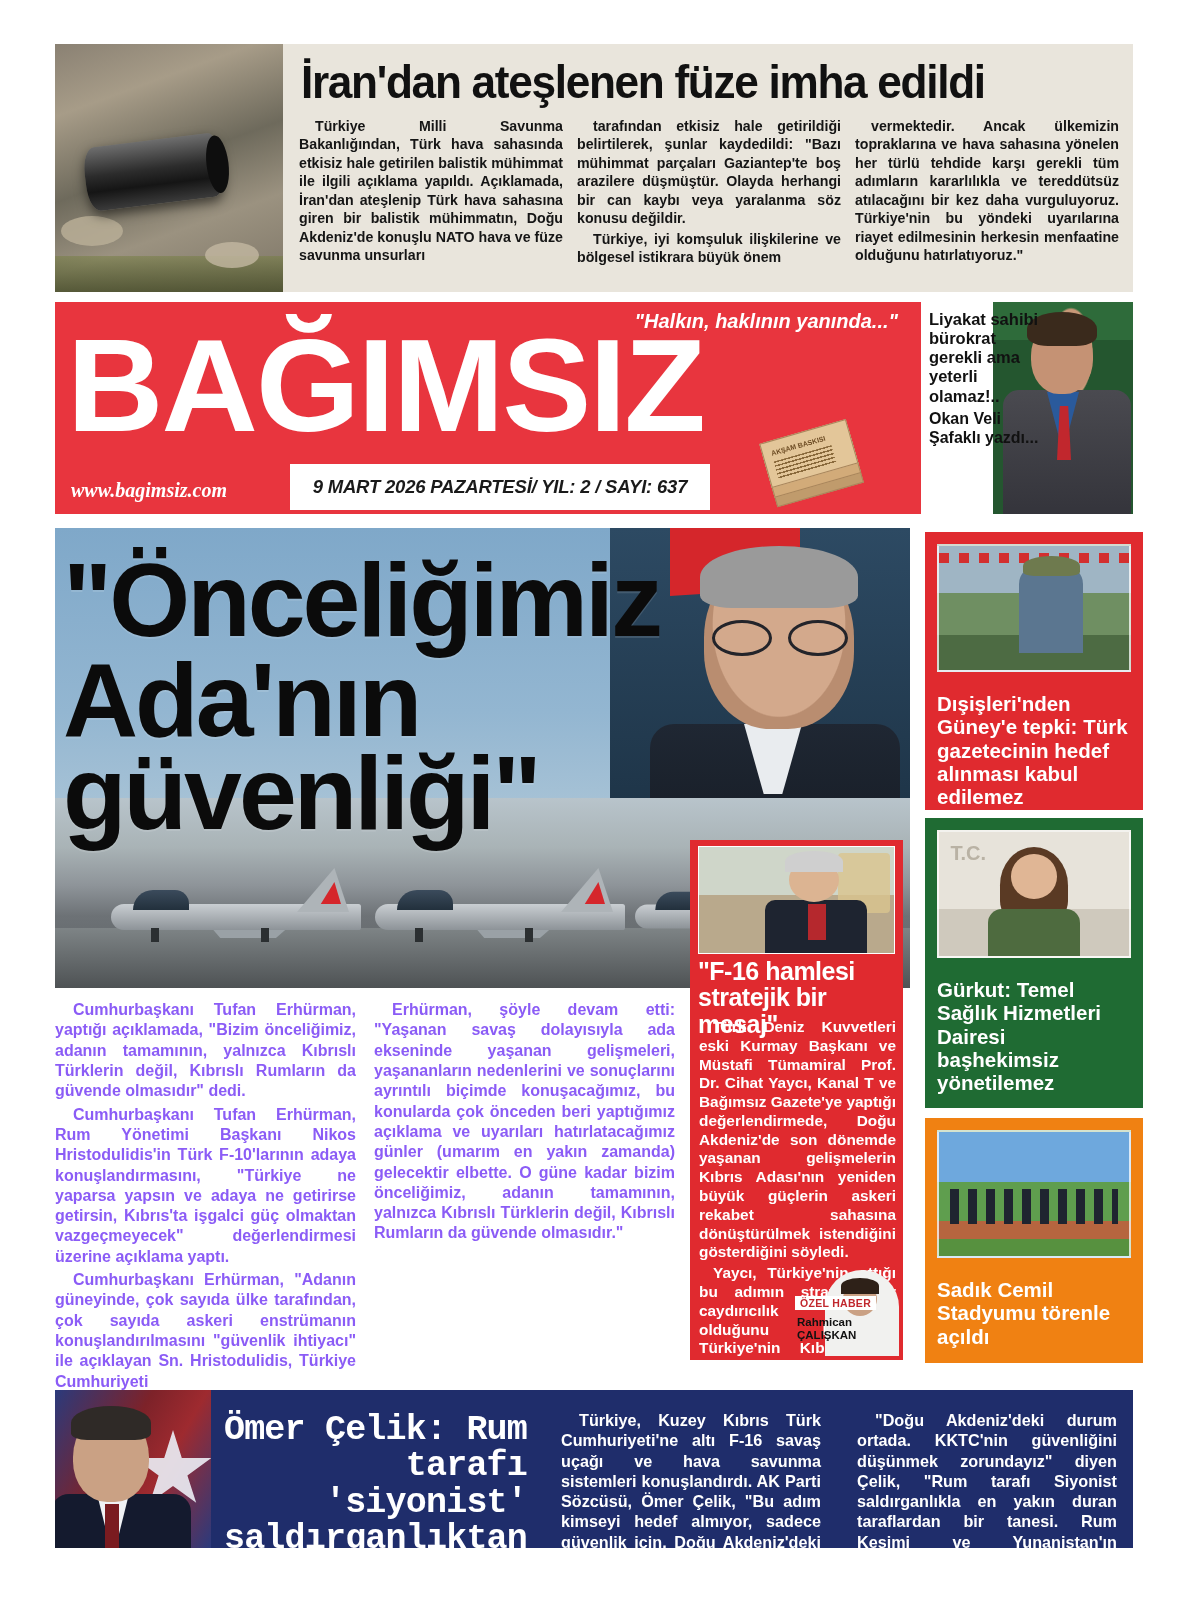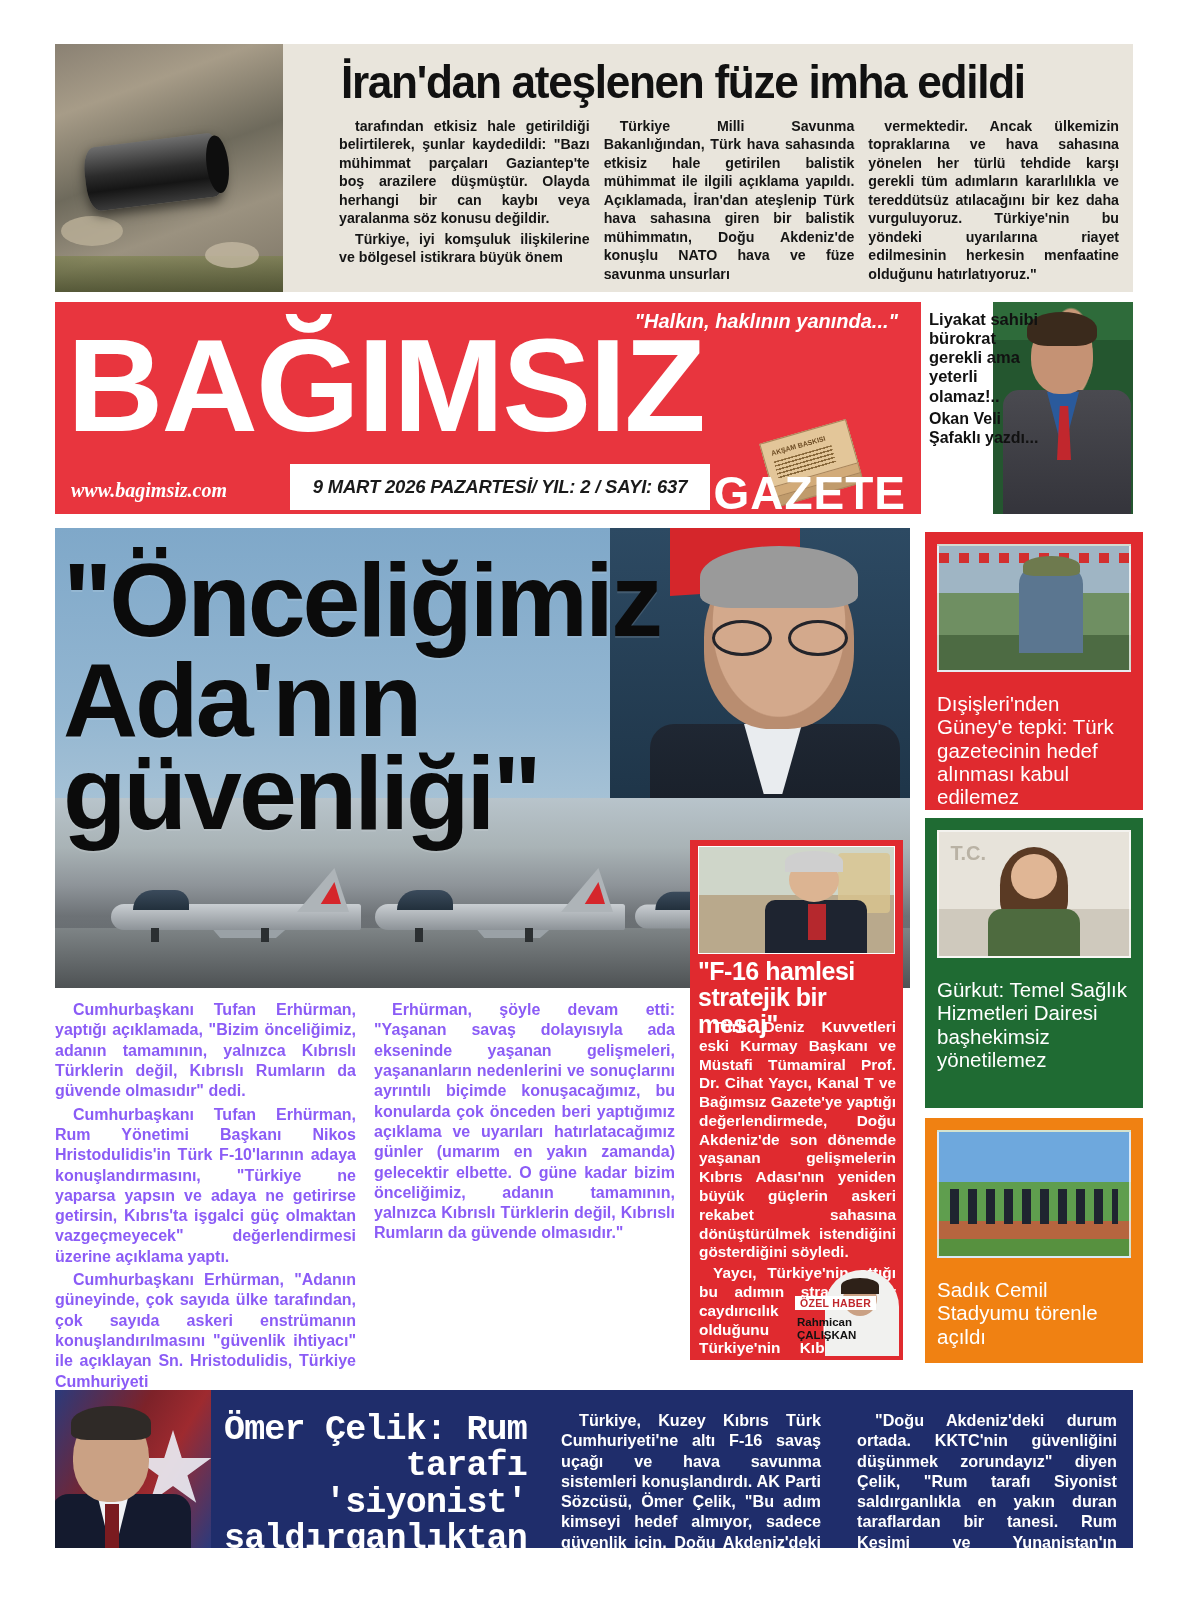--- a/index.html
+++ b/index.html
@@ -9,21 +9,20 @@
     font-family: "Liberation Sans", sans-serif;
     overflow: hidden;
   }
   .page { position: relative; width: 1188px; height: 1600px; background:#fff; }
 
   
   .top-strip {
     position: absolute; left: 55px; top: 44px; width: 1078px; height: 248px;
     background: #e9e5dc;
     display: flex;
-    gap: 40px;
   }
   .top-photo {
     width: 228px; height: 248px; flex: 0 0 228px;
     background:
       radial-gradient(ellipse at 42% 52%, #4b4b4b 0 16%, rgba(75,75,75,0) 17%),
       linear-gradient(160deg, #8a8173 0%, #a79c88 22%, #6e6a5c 48%, #9b9280 70%, #7d7566 100%);
     position: relative; overflow: hidden;
   }
   .top-photo .debris {
     position:absolute; left: 30px; top: 96px; width: 138px; height: 64px;
@@ -179,21 +178,21 @@
     letter-spacing: -3px;
     text-shadow: 0 2px 0 rgba(255,255,255,.12);
   }
   .lead-headline .l2 { display:block; margin-top: 6px; }
 
   
   .side { position:absolute; right: 45px; width: 218px; }
   .side-card { width: 218px; overflow:hidden; }
   .side-card .thumb { margin: 12px 12px 8px 12px; height: 128px; border: 2px solid rgba(255,255,255,.75); }
   .side-card .cap {
-    padding: 12px 12px 14px 12px; color:#fff; font-weight:400;
+    padding: 12px 12px 14px 12px; color:#fff; font-weight:700;
     font-size: 20.5px; line-height: 1.14;
     font-family:"Liberation Sans Narrow","Liberation Sans",sans-serif;
   }
   .card-red { background:#e02a2f; position:absolute; top:532px; height:278px; }
   .card-green { background:#1f6b33; position:absolute; top:818px; height:290px; }
   .card-orange { background:#f08112; position:absolute; top:1118px; height:245px; }
 
   .thumb-journalist{
     background:
       radial-gradient(circle at 50% 34%, #2e2e2e 0 9%, rgba(0,0,0,0) 10%),
@@ -318,25 +317,25 @@
     <div class="top-photo">
       <div class="grass"></div>
       <div class="rock1"></div>
       <div class="rock2"></div>
       <div class="debris"></div>
     </div>
     <div class="top-body">
       <div class="top-headline">İran'dan ateşlenen füze imha edildi</div>
       <div class="top-cols">
         <div class="col">
+          <p>Türkiye Milli Savunma Bakanlığından, Türk hava sahasında etkisiz hale getirilen balistik mühimmat ile ilgili açıklama yapıldı. Açıklamada, İran'dan ateşlenip Türk hava sahasına giren bir balistik mühimmatın, Doğu Akdeniz'de konuşlu NATO hava ve füze savunma unsurları</p>
+        </div>
+        <div class="col">
           <p>tarafından etkisiz hale getirildiği belirtilerek, şunlar kaydedildi: "Bazı mühimmat parçaları Gaziantep'te boş arazilere düşmüştür. Olayda herhangi bir can kaybı veya yaralanma söz konusu değildir.</p>
           <p>Türkiye, iyi komşuluk ilişkilerine ve bölgesel istikrara büyük önem</p>
-        </div>
-        <div class="col">
-          <p>Türkiye Milli Savunma Bakanlığından, Türk hava sahasında etkisiz hale getirilen balistik mühimmat ile ilgili açıklama yapıldı. Açıklamada, İran'dan ateşlenip Türk hava sahasına giren bir balistik mühimmatın, Doğu Akdeniz'de konuşlu NATO hava ve füze savunma unsurları</p>
         </div>
         <div class="col">
           <p>vermektedir. Ancak ülkemizin topraklarına ve hava sahasına yönelen her türlü tehdide karşı gerekli tüm adımların kararlılıkla ve tereddütsüz atılacağını bir kez daha vurguluyoruz. Türkiye'nin bu yöndeki uyarılarına riayet edilmesinin herkesin menfaatine olduğunu hatırlatıyoruz."</p>
         </div>
       </div>
     </div>
   </div>
 
   <div class="masthead-wrap">
     <div class="masthead">
@@ -345,21 +344,20 @@
       <div class="site-url">www.bagimsiz.com</div>
       <div class="dateline">9 MART 2026 PAZARTESİ/  YIL: 2   /  SAYI: 637</div>
       <div class="paper-stack">
         <div class="sheet s1"></div>
         <div class="sheet s2"></div>
         <div class="sheet s3">
           <div class="cap">AKŞAM BASKISI</div>
           <div class="lines"></div>
         </div>
       </div>
-      <div class="gazete">GAZETE</div>
     </div>
     <div class="masthead-red-edge"></div>
 
     <div class="columnist">
       <div class="photo">
         <div class="body"></div>
         <div class="shirt"></div>
         <div class="tie"></div>
         <div class="head"></div>
         <div class="hair"></div>

